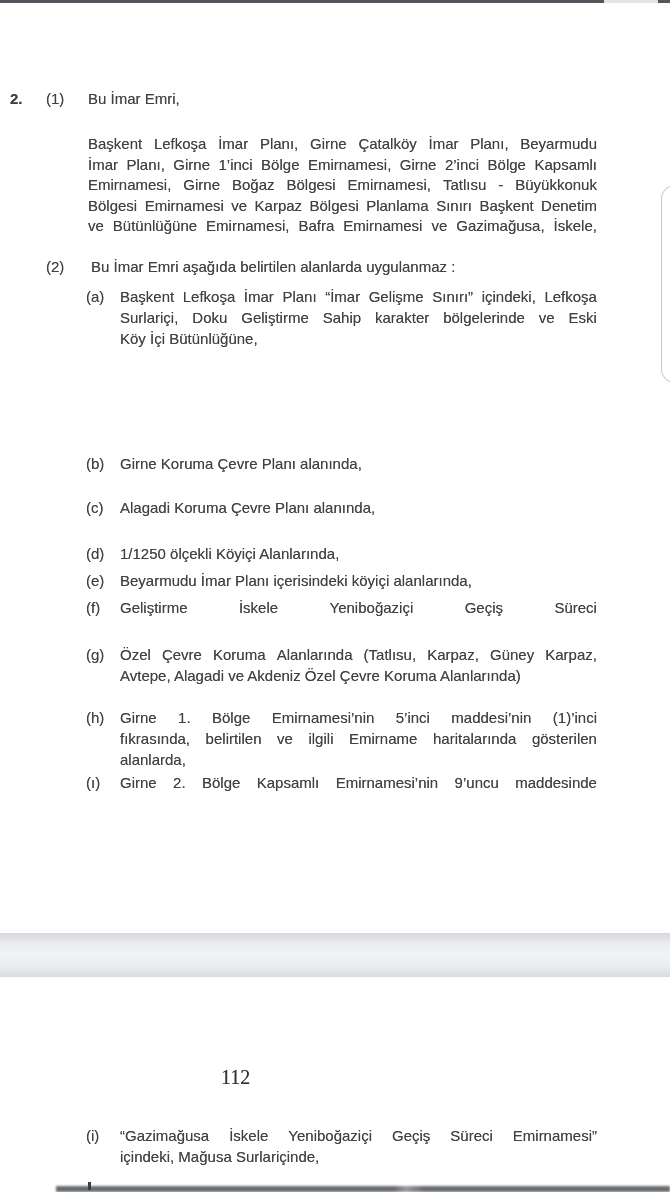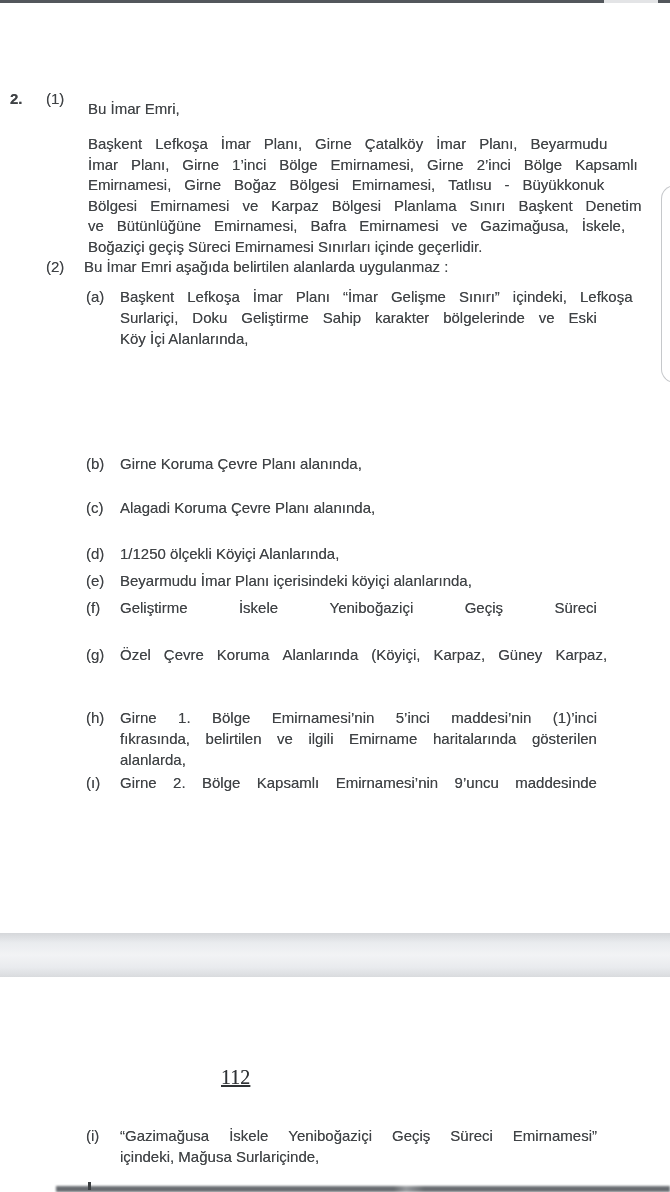--- a/index.html
+++ b/index.html
@@ -8,34 +8,34 @@
     background:#ffffff;
     font-family:"Liberation Sans", sans-serif;
     color:#3f4245;
   }
   
   .top-line { position:absolute; top:0; left:0; width:670px; height:3px; background:#53575c; }
   .top-line-light { position:absolute; top:0; left:604px; width:54px; height:3px; background:#e3e4e6; }
 
   
   .doc-text { font-size:15px; text-shadow:0 0 0.6px rgba(63,66,69,0.65); }
-  .tline { height:21px; line-height:21px; white-space:pre;gap:13px; }
+  .tline { height:21px; line-height:21px; white-space:pre; }
   .tline.just { display:flex; justify-content:space-between; white-space:normal; }
   .tline.just span { white-space:pre; }
 
   .abs { position:absolute; }
 
   .clause-num { left:10px; top:90px; font-weight:700; }
   .sec1-num  { left:46px; top:90px; }
-  .sec1-intro{ left:88px; top:100px; }
+  .sec1-intro{ left:88px; top:90px; }
   .sec1-para { left:88px; top:134px; width:509px; }
   .sec1-para .tline { height:20.5px; line-height:20.5px; }
 
   .sec2-num  { left:46px; top:258px; }
-  .sec2-intro{ left:84px; top:258px; }
+  .sec2-intro{ left:91px; top:258px; }
 
   .item { position:absolute; left:86px; width:511px; }
   .item .item-label { position:absolute; left:0; top:0; width:32px; height:21px; line-height:21px; }
   .item .item-lines { position:absolute; left:34px; top:0; width:477px; }
 
   .item-a { top:286px; }
   .item-b { top:453px; }
   .item-c { top:497px; }
   .item-d { top:543px; }
   .item-e { top:570px; }
@@ -48,21 +48,20 @@
   
   .page-gap {
     position:absolute; left:0; top:933px; width:670px; height:44px;
     background:linear-gradient(180deg,#d5d7da 0%, #e9ebee 22%, #f2f3f5 50%, #e9ebee 78%, #d9dbde 100%);
   }
 
   .page-number {
     position:absolute; left:221px; top:1066px; height:22px; line-height:22px;
     font-family:"Liberation Serif", serif; font-size:20px; color:#2f3235;
     text-shadow:0 0 0.5px rgba(47,50,53,0.6);
-    text-decoration:underline;
   }
 
   
   .edge-rounded {
     position:absolute; left:661px; top:185px; width:30px; height:196px;
     border:1.5px solid #c6c8cb; border-right:none;
     border-radius:14px 0 0 14px; background:transparent;
   }
 
   
@@ -136,21 +135,20 @@
       <div class="tline just">
         <span>ve</span>
         <span>Bütünlüğüne</span>
         <span>Emirnamesi,</span>
         <span>Bafra</span>
         <span>Emirnamesi</span>
         <span>ve</span>
         <span>Gazimağusa,</span>
         <span>İskele,</span>
       </div>
-      <div class="tline">Boğaziçi geçiş Süreci Emirnamesi Sınırları içinde geçerlidir.</div>
     </div>
 
   <div class="abs doc-text sec2-num">(2)</div>
   <div class="abs doc-text sec2-intro">Bu İmar Emri aşağıda belirtilen alanlarda uygulanmaz :</div>
 
   <div class="item doc-text item-a">
     <span class="item-label">(a)</span>
     <div class="item-lines">
         <div class="tline just">
           <span>Başkent</span>
@@ -166,21 +164,21 @@
         <div class="tline just">
           <span>Surlariçi,</span>
           <span>Doku</span>
           <span>Geliştirme</span>
           <span>Sahip</span>
           <span>karakter</span>
           <span>bölgelerinde</span>
           <span>ve</span>
           <span>Eski</span>
         </div>
-        <div class="tline">Köy İçi Alanlarında,</div>
+        <div class="tline">Köy İçi Bütünlüğüne,</div>
       </div>
   </div>
 
   <div class="item doc-text item-b">
     <span class="item-label">(b)</span>
     <div class="item-lines">
         <div class="tline">Girne Koruma Çevre Planı alanında,</div>
       </div>
   </div>
 
@@ -219,25 +217,26 @@
   </div>
 
   <div class="item doc-text item-g">
     <span class="item-label">(g)</span>
     <div class="item-lines">
         <div class="tline just">
           <span>Özel</span>
           <span>Çevre</span>
           <span>Koruma</span>
           <span>Alanlarında</span>
-          <span>(Köyiçi,</span>
+          <span>(Tatlısu,</span>
           <span>Karpaz,</span>
           <span>Güney</span>
           <span>Karpaz,</span>
         </div>
+        <div class="tline">Avtepe, Alagadi ve Akdeniz Özel Çevre Koruma Alanlarında)</div>
       </div>
   </div>
 
   <div class="item doc-text item-h">
     <span class="item-label">(h)</span>
     <div class="item-lines">
         <div class="tline just">
           <span>Girne</span>
           <span>1.</span>
           <span>Bölge</span>

